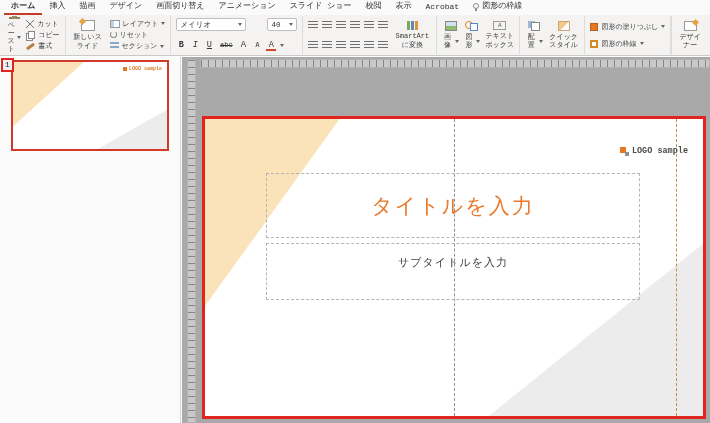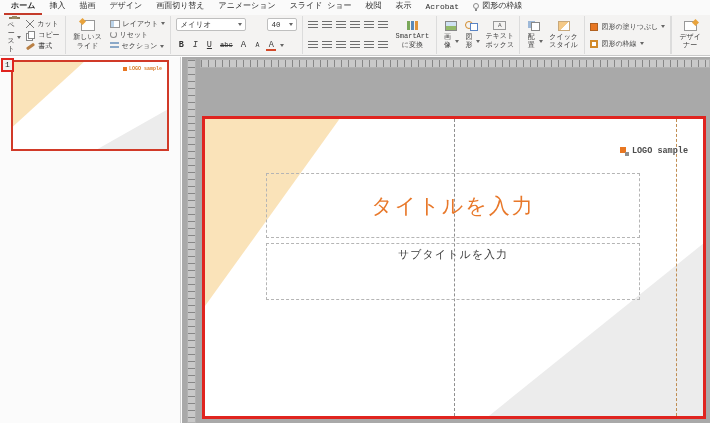--- a/index.html
+++ b/index.html
@@ -113,21 +113,21 @@
   .guide.right { left:94.5%; border-left-color:#c08d52; }
   .slide-logo { position:absolute; top:27px; right:15px; display:flex; align-items:center; gap:3px; z-index:2; }
   .logo-icon { position:relative; width:9px; height:9px; }
   .logo-icon::before { content:""; position:absolute; left:0; top:0; width:6px; height:6px; background:var(--logo-orange,#e87722); }
   .logo-icon::after { content:""; position:absolute; right:0; bottom:0; width:4px; height:4px; background:#8f8f8f; }
   .logo-text { font-size:8.5px; font-weight:bold; color:#4d4d4d; }
   .ph { position:absolute; border:1px dashed #b5b5b5; z-index:2; }
   .ph.title { left:61px; top:54px; width:374px; height:65px; display:flex; align-items:center; justify-content:center; }
   .title-text { font-size:21px; color:var(--title-text,#e8782a); letter-spacing:2px; }
   .ph.subtitle { left:61px; top:124px; width:374px; height:57px; display:flex; justify-content:center; align-items:flex-start; padding-top:3px; }
-  .subtitle-text { font-size:11px; color:#3c3c3c; letter-spacing:1px; }
+  .subtitle-text { font-size:11px; color:#3c3c3c; letter-spacing:1px;margin-top:8px; }
 </style>
 </head>
 <body>
 
 <div class="app">
 
   <div class="menubar">
     <div class="mtab active">ホーム</div>
     <div class="mtab">挿入</div>
     <div class="mtab">描画</div>

